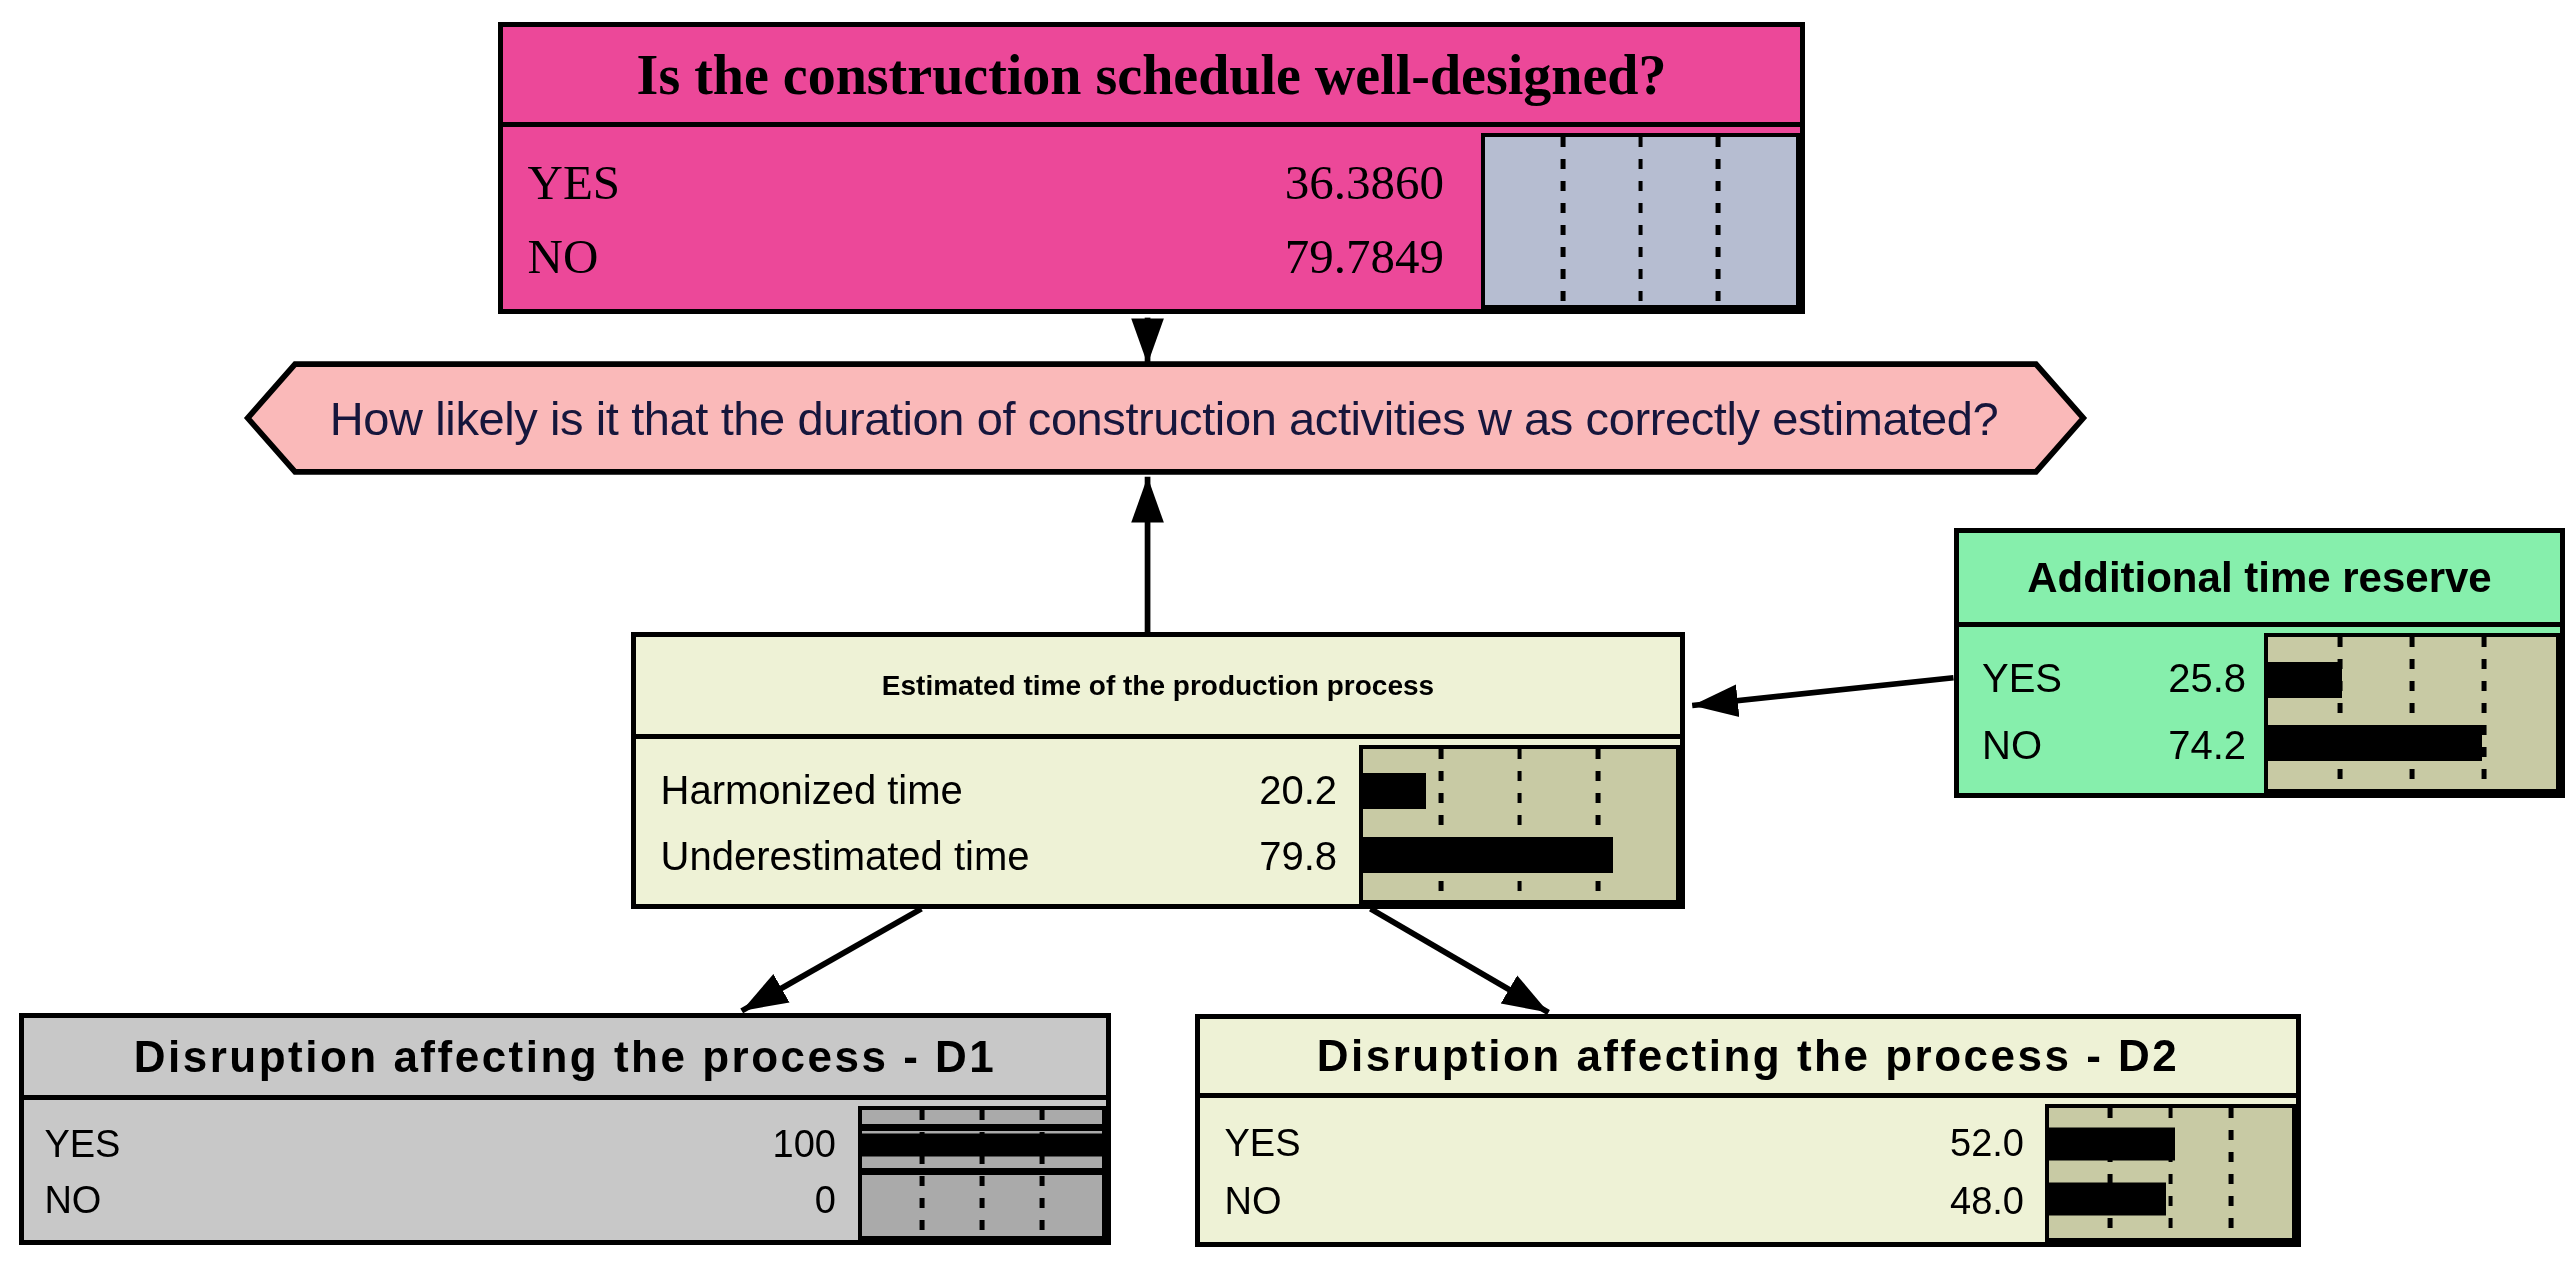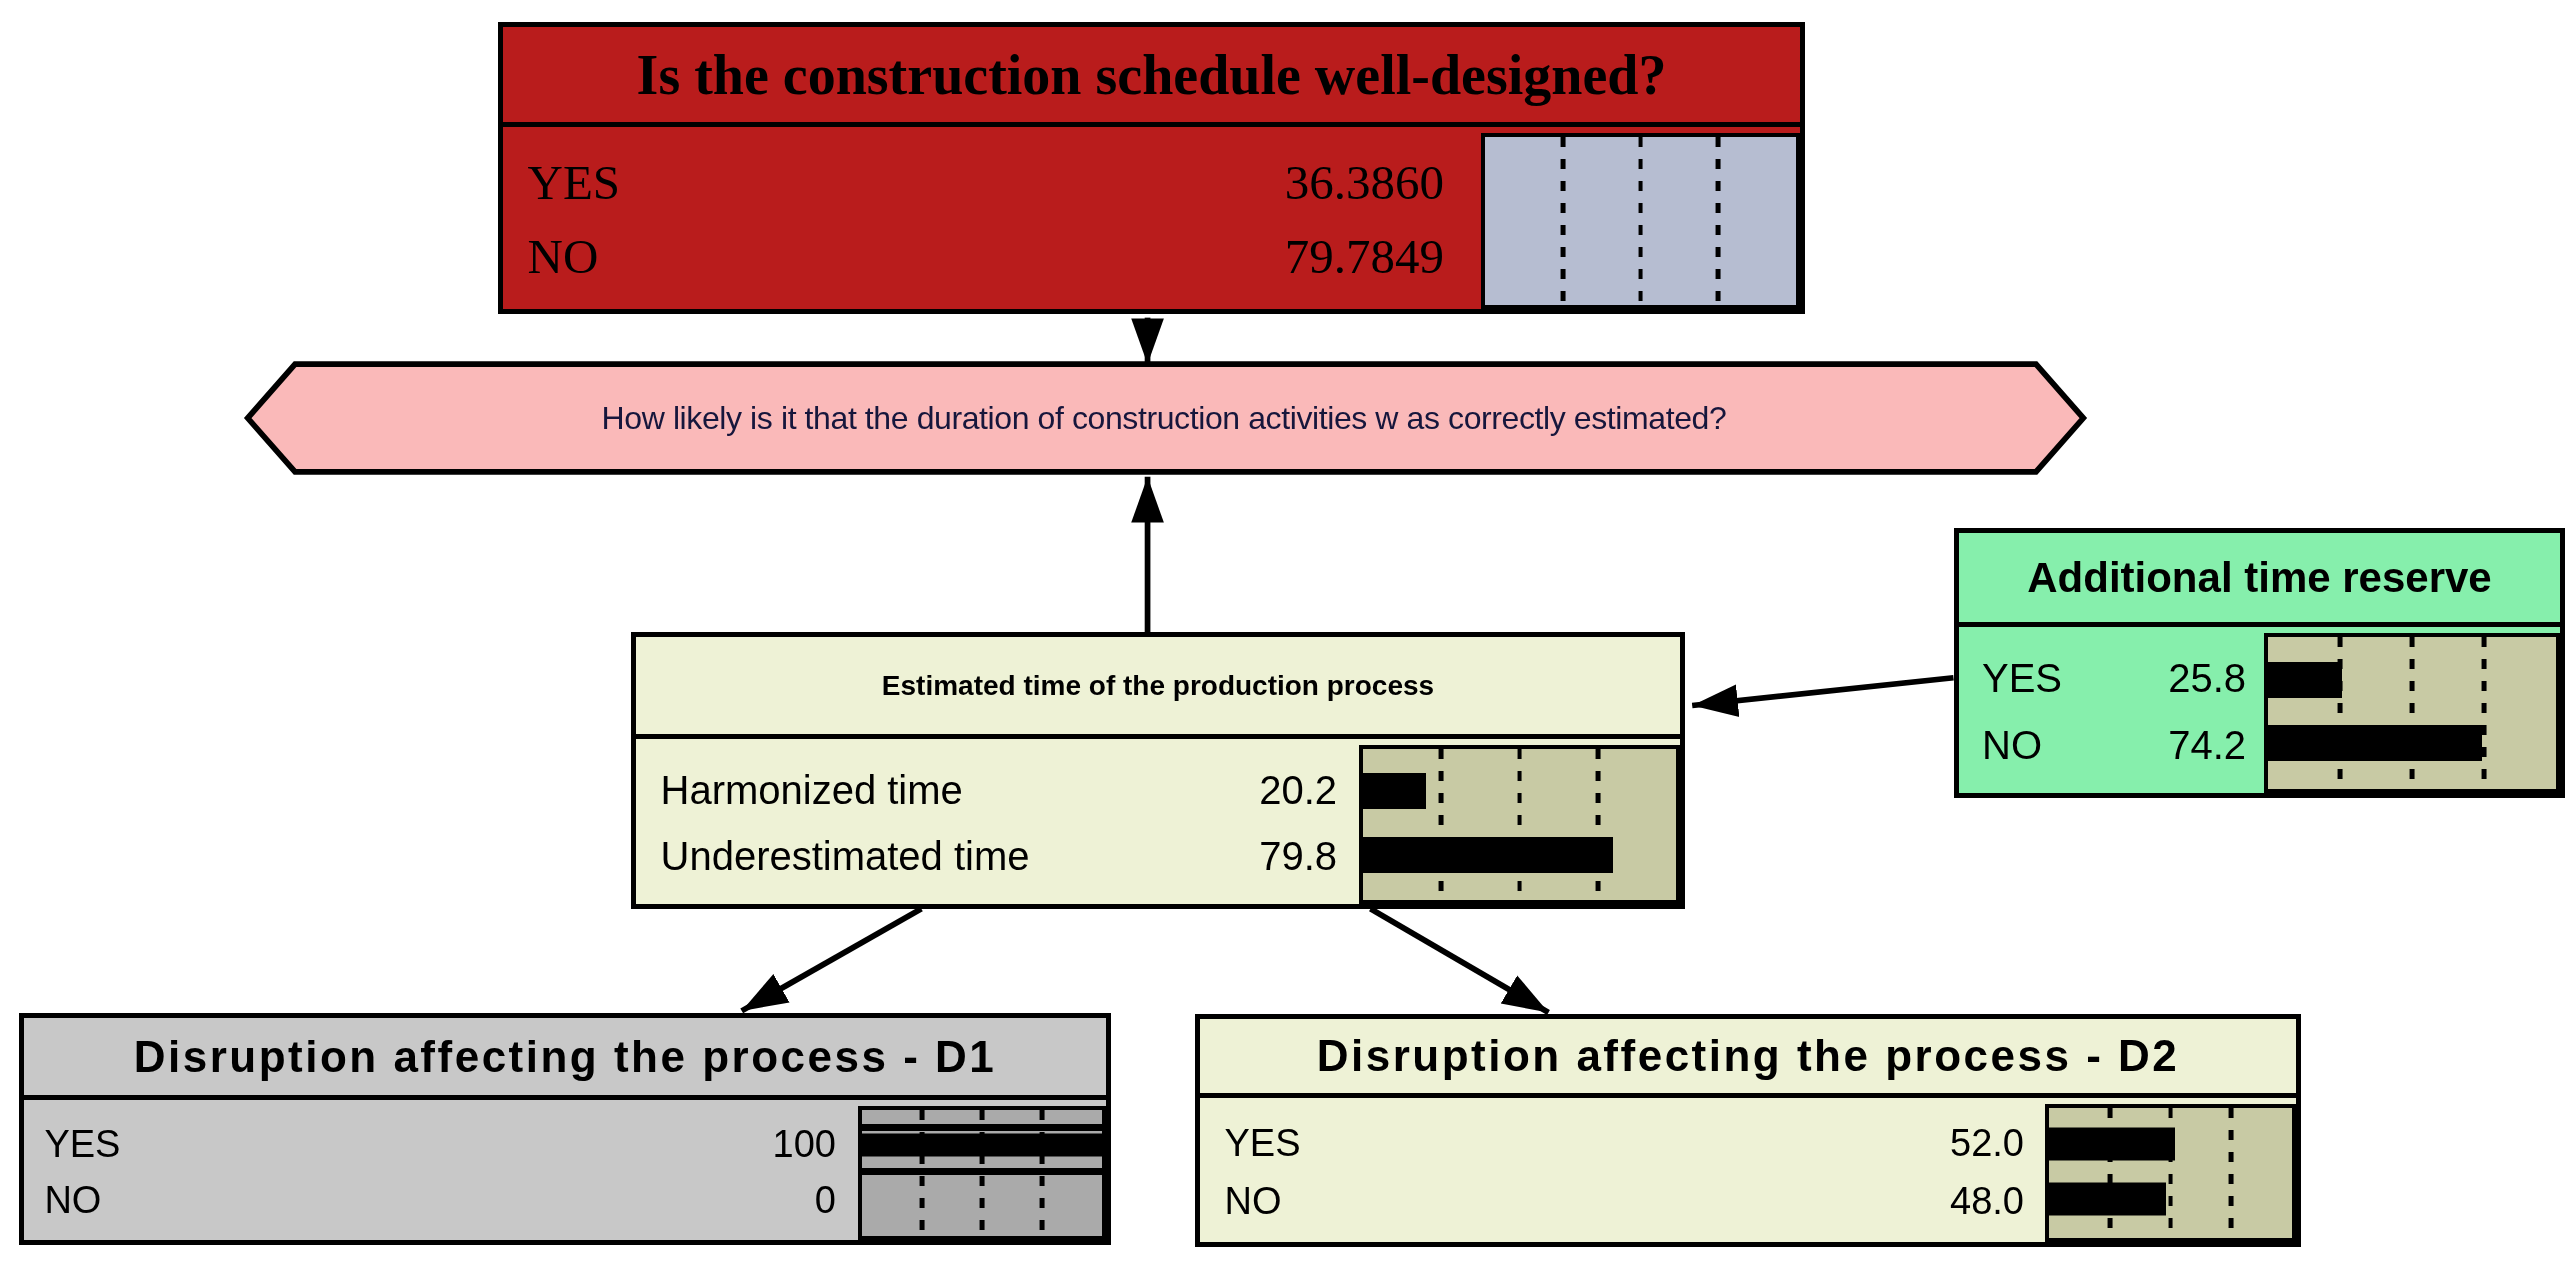--- a/index.html
+++ b/index.html
@@ -65,21 +65,21 @@
   #node-d2{left:1195px;top:1014px;width:1106px;height:233px;}
   #node-d2 .title{height:79px;font-size:44px;letter-spacing:2.5px;}
   #node-d2 .body{top:85px;}
   #node-d2 .row{font-size:38px;padding-left:24.5px;right:272px;}
   #node-d2 .bars{left:845px;}
   #node-d2 .bar{height:33px;}
 
   
   .hex-label{position:absolute;left:278px;top:367px;width:1772px;height:103px;z-index:2;
              display:flex;align-items:center;justify-content:center;
-             font-size:32px;letter-spacing:-0.4px;color:#16163c;white-space:nowrap;}
+             font-size:47px;letter-spacing:-0.4px;color:#16163c;white-space:nowrap;}
 </style>
 </head>
 <body>
 
 <div class="canvas">
 
   <svg class="edge-layer" width="2576" height="1273" viewBox="0 0 3154 1559">
     <defs>
       <marker id="ah" markerUnits="userSpaceOnUse" markerWidth="64" markerHeight="48" refX="56" refY="24" orient="auto">
         <path d="M0,4 L56,24 L0,44 Z" fill="#000"></path>
@@ -88,21 +88,21 @@
     <polygon class="hex-outline" points="361,446 2493,446 2551,512 2493,578 361,578 303,512" fill="#fab9b9"></polygon>
     <line class="edge" x1="1405" y1="389" x2="1405" y2="446" marker-end="url(#ah)"></line>
     <line class="edge" x1="1405" y1="774" x2="1405" y2="584" marker-end="url(#ah)"></line>
     <line class="edge" x1="2392" y1="830" x2="2072" y2="864" marker-end="url(#ah)"></line>
     <line class="edge" x1="1128" y1="1113" x2="908" y2="1238" marker-end="url(#ah)"></line>
     <line class="edge" x1="1678" y1="1113" x2="1896" y2="1240" marker-end="url(#ah)"></line>
   </svg>
 
   <div class="hex-label" style="color: rgb(22, 22, 60);">How likely is it that the duration of construction activities w as correctly estimated?</div>
 
-  <div class="node" id="node-schedule" style="background-color: #b91c1c;">
+  <div class="node" id="node-schedule" style="background-color: #ec4899;">
     <div class="title">Is the construction schedule well-designed?</div>
     <div class="body">
       <div class="row r1">
         <span>YES</span>
         <span>36.3860</span>
       </div>
       <div class="row r2">
         <span>NO</span>
         <span>79.7849</span>
       </div>

